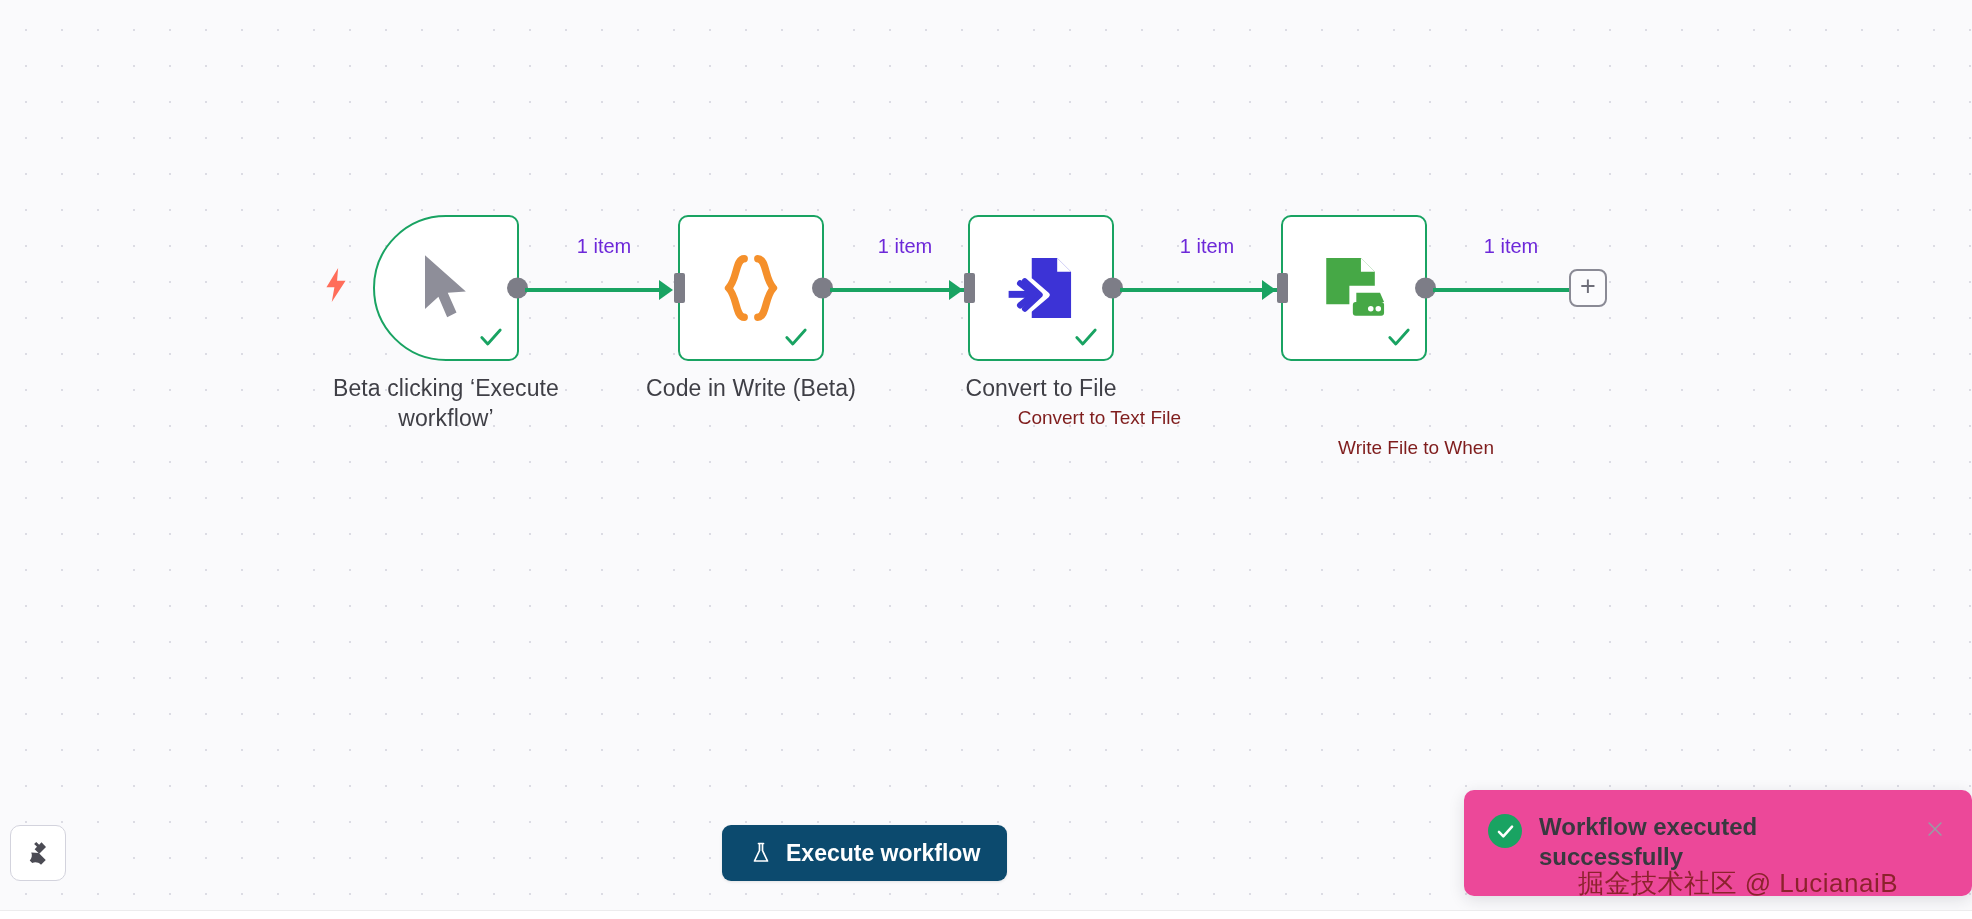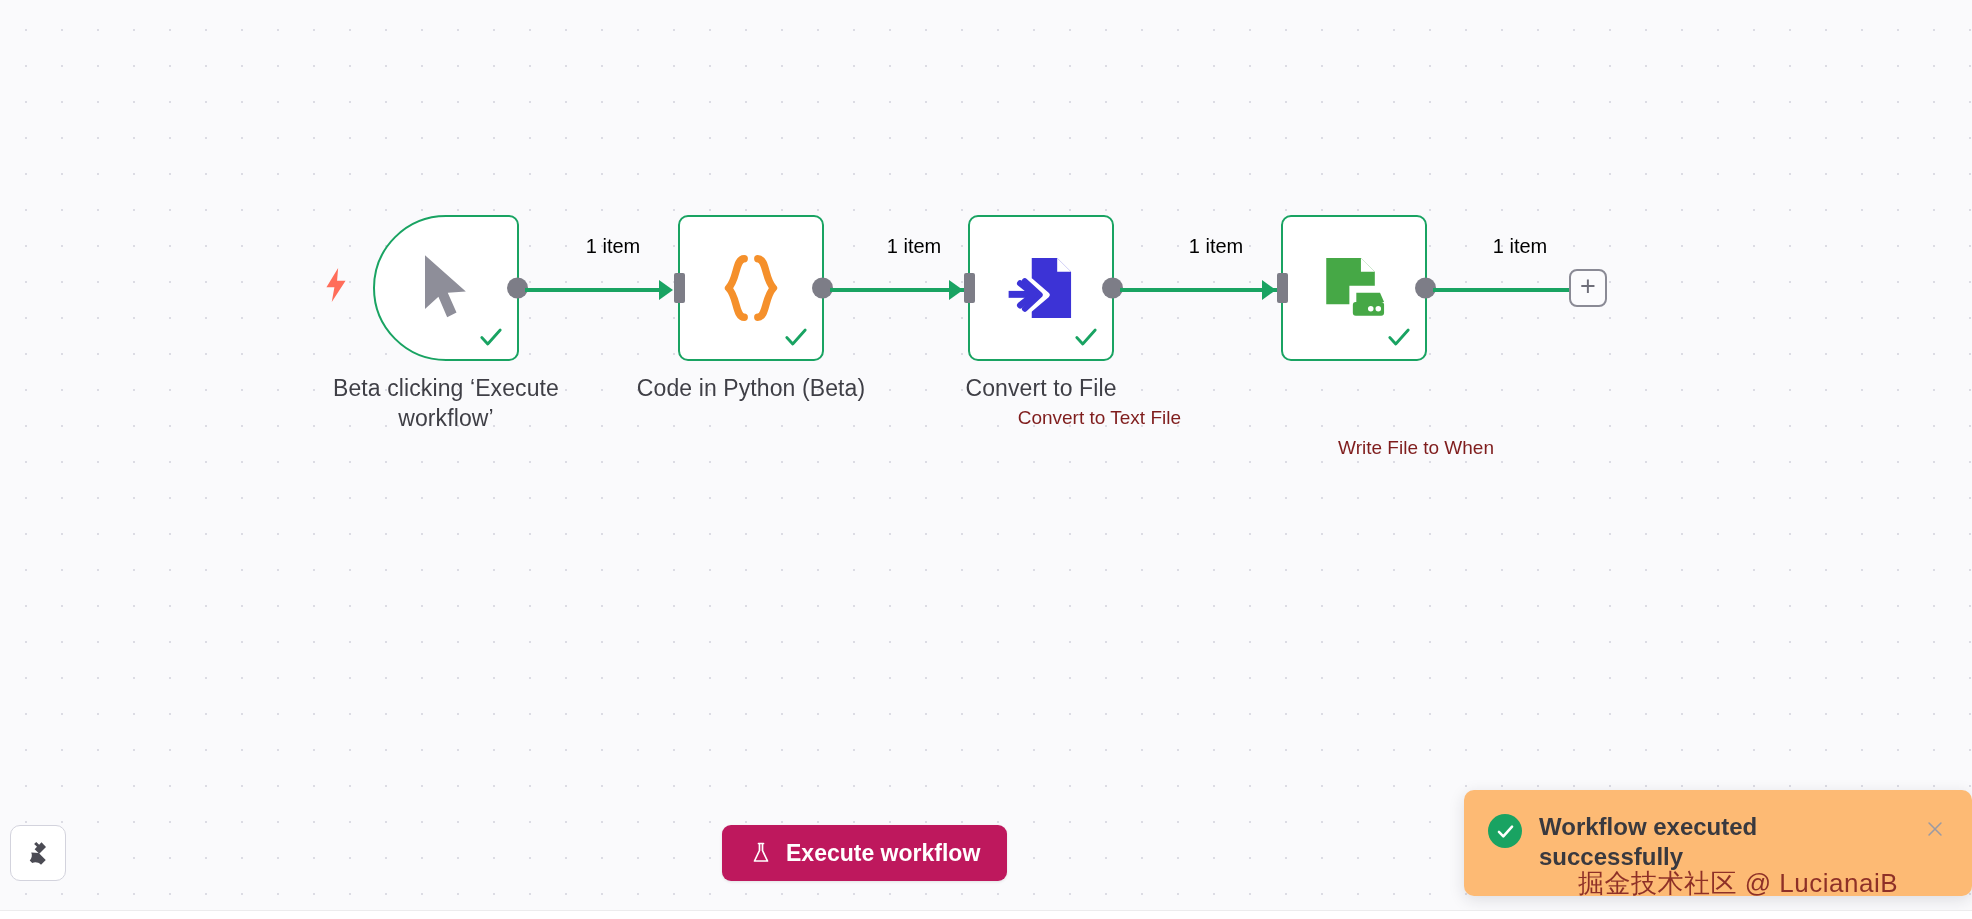--- a/index.html
+++ b/index.html
@@ -127,25 +127,24 @@
     top: 288px;
     width: 0; height: 0;
     transform: translateY(-50%) translateY(2px);
     border-top: 10px solid transparent;
     border-bottom: 10px solid transparent;
     border-left: 14px solid #19a362;
   }
   .conn-label {
     position: absolute;
     font-size: 20px;
-    color: #000000;
+    color: #6d28d9;
     top: 258px;
     transform: translate(-50%, -100%);
     white-space: nowrap;
-    margin-left: 9px;
   }
 
   
   #add-node-button {
     position: absolute;
     left: 1569px;
     top: 269px;
     width: 38px;
     height: 38px;
     border: 2.2px solid #8a8a95;
@@ -186,42 +185,42 @@
     justify-content: center;
   }
 
   
   #execute-button {
     position: absolute;
     left: 722px;
     top: 825px;
     height: 56px;
     padding: 0 27px;
-    background: #be185d;
+    background: #0c4a6e;
     border: none;
     border-radius: 9px;
     color: #ffffff;
     font-family: "Liberation Sans", sans-serif;
     font-size: 23px;
     font-weight: bold;
     display: flex;
     align-items: center;
     gap: 13px;
     cursor: pointer;
     box-shadow: 0 1px 3px rgba(0,0,0,.10);
   }
 
   
   #toast {
     position: absolute;
     left: 1464px;
     top: 790px;
     width: 508px;
     min-height: 106px;
-    background: #fdba74;
+    background: #ec4899;
     border-radius: 10px;
     box-shadow: 0 4px 16px rgba(30,30,50,.13);
     padding: 22px 24px 20px 24px;
     display: flex;
     align-items: flex-start;
     gap: 17px;
   }
   #toast-check {
     flex: 0 0 auto;
     width: 34px; height: 34px;
@@ -307,21 +306,21 @@
           <path d="M26 6 C18 6 20 24 12 32 C20 40 18 58 26 58" fill="none" stroke="#f5902b" stroke-width="6.5" stroke-linecap="round" stroke-linejoin="round"></path>
           <path d="M38 6 C46 6 44 24 52 32 C44 40 46 58 38 58" fill="none" stroke="#f5902b" stroke-width="6.5" stroke-linecap="round" stroke-linejoin="round"></path>
         </svg>
       </div>
       <svg class="node-check" viewBox="0 0 24 24">
         <path d="M3.5 12.5 L9 18.5 L20.5 5.5" fill="none" stroke="#19a362" stroke-width="2.6" stroke-linecap="round" stroke-linejoin="round"></path>
       </svg>
       <div class="port-in"></div>
       <div class="port-out"></div>
     </div>
-    <div class="node-label">Code in Python (Beta)</div>
+    <div class="node-label">Code in Write (Beta)</div>
   </div>
 
   <div class="node-wrap" style="left:968px; top:215px;">
     <div class="node-box">
       <div class="node-icon">
         <svg viewBox="0 0 64 64" width="74" height="74">
           <path d="M24 6 H46 L58 18 V58 H24 Z" fill="#3c33d6"></path>
           <path d="M46 6 L58 18 H46 Z" fill="#ffffff"></path>
           <path d="M46 7.5 L56.5 18 H47.5 Z" fill="#3c33d6" opacity="0"></path>
           <path d="M24 26 L38 38 L24 50" fill="none" stroke="#ffffff" stroke-width="5" stroke-linejoin="round" stroke-linecap="round" transform="translate(-1,0)"></path>

